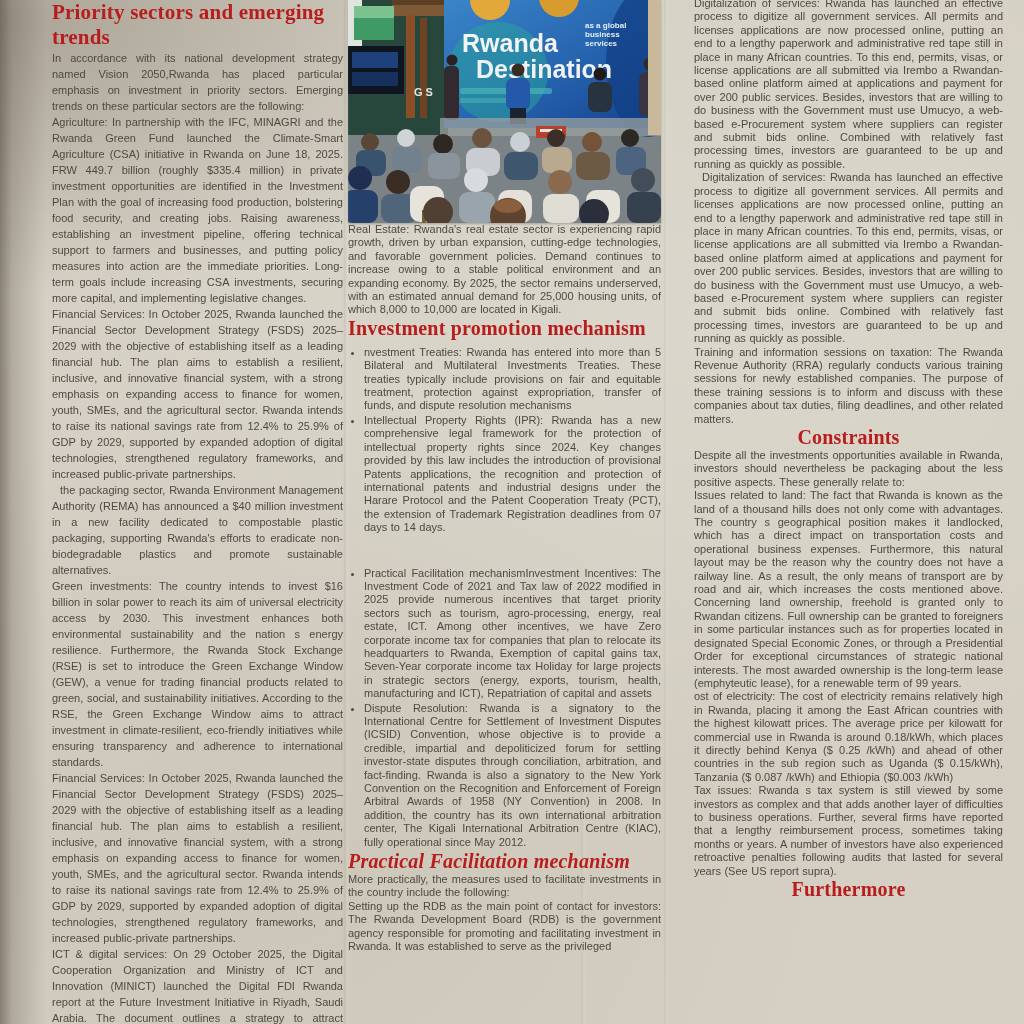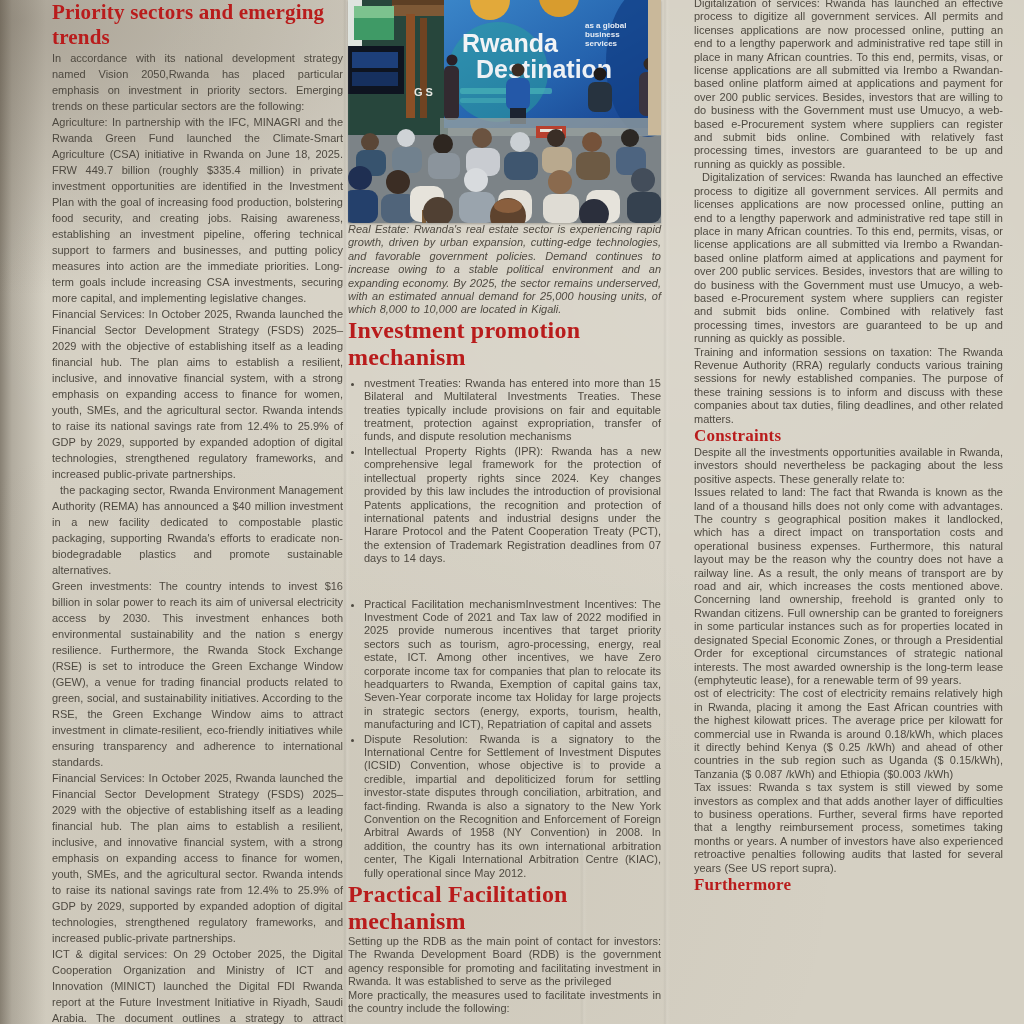--- a/index.html
+++ b/index.html
@@ -20,26 +20,26 @@
   .crease.c3{left:580px;top:690px;opacity:.5;}
   .col{position:absolute;top:0;}
   .col-left{left:52px;width:291px;}
   .col-mid{left:348px;width:313px;}
   .col-right{left:694px;width:309px;}
   p.b{font-size:11px;line-height:16px;color:#4e4940;text-align:justify;margin:0;
       word-spacing:0.5px;}
   .col-mid p.b, .col-mid li, .col-right p.b{line-height:13.4px;}
   h2.h{font-family:"Liberation Serif",serif;font-weight:700;color:#b91c1c;margin:0;letter-spacing:0.2px;}
   .h-left{font-size:21px;margin-top:-9px;}
-  .h-mid{font-size:24px;}
-  .h-right{font-size:17px;}
+  .h-mid{font-size:20px;}
+  .h-right{font-size:20px;text-align:center;}
   .mt6{margin-top:6px;}.mt14{margin-top:14px;}.mt22{margin-top:22px;}
   .mt26{margin-top:26px;}.mt28{margin-top:28px;}.mt32{margin-top:32px;}
   .mt34{margin-top:34px;}.mt36{margin-top:36px;}.mt44{margin-top:44px;}
-  .mt8{margin-top:8px;}.mt12{margin-top:12px;font-style:italic;}.mt60{margin-top:60px;}
+  .mt8{margin-top:8px;}.mt12{margin-top:12px;}.mt60{margin-top:60px;font-style:italic;}
   .ind{text-indent:8px;}
   ul.blist{margin:6px 0 0 0;padding:0 0 0 16px;}
   ul.blist li{font-size:11px;color:#4e4940;text-align:justify;margin:0 0 1px 0;
       word-spacing:0.5px;list-style:disc outside;}
   ul.blist li.gap{margin-top:32px;}
   figure.photo{margin:0;width:313px;height:223px;position:relative;
       box-shadow:0 1px 2px rgba(0,0,0,0.25);}
   figure.photo svg{display:block;}
 </style>
 </head>
@@ -149,28 +149,28 @@
         <circle cx="160" cy="216" r="18" fill="#5e432e"></circle>
           <ellipse cx="160" cy="206" rx="14" ry="7" fill="#8a5f3e"></ellipse>
         <circle cx="246" cy="214" r="15" fill="#2b2f3c"></circle>
       </g>
       <rect x="300" y="0" width="13" height="135" fill="#c9b89a"></rect>
     </svg>
   </figure>
   <p class="b mt12">Real Estate: Rwanda's real estate sector is experiencing rapid growth, driven by urban expansion, cutting-edge technologies, and favorable government policies. Demand continues to increase owing to a stable political environment and an expanding economy. By 2025, the sector remains underserved, with an estimated annual demand for 25,000 housing units, of which 8,000 to 10,000 are located in Kigali.</p>
   <h2 class="h h-mid mt14">Investment promotion mechanism</h2>
   <ul class="blist">
-    <li>nvestment Treaties: Rwanda has entered into more than 15 Bilateral and Multilateral Investments Treaties. These treaties typically include provisions on fair and equitable treatment, protection against expropriation, transfer of funds, and dispute resolution mechanisms</li>
+    <li>nvestment Treaties: Rwanda has entered into more than 5 Bilateral and Multilateral Investments Treaties. These treaties typically include provisions on fair and equitable treatment, protection against expropriation, transfer of funds, and dispute resolution mechanisms</li>
     <li>Intellectual Property Rights (IPR): Rwanda has a new comprehensive legal framework for the protection of intellectual property rights since 2024. Key changes provided by this law includes the introduction of provisional Patents applications, the recognition and protection of international patents and industrial designs under the Harare Protocol and the Patent Cooperation Treaty (PCT), the extension of Trademark Registration deadlines from 07 days to 14 days.</li>
     <li class="gap">Practical Facilitation mechanismInvestment Incentives: The Investment Code of 2021 and Tax law of 2022 modified in 2025 provide numerous incentives that target priority sectors such as tourism, agro-processing, energy, real estate, ICT. Among other incentives, we have Zero corporate income tax for companies that plan to relocate its headquarters to Rwanda, Exemption of capital gains tax, Seven-Year corporate income tax Holiday for large projects in strategic sectors (energy, exports, tourism, health, manufacturing and ICT), Repatriation of capital and assets</li>
     <li>Dispute Resolution: Rwanda is a signatory to the International Centre for Settlement of Investment Disputes (ICSID) Convention, whose objective is to provide a credible, impartial and depoliticized forum for settling investor-state disputes through conciliation, arbitration, and fact-finding. Rwanda is also a signatory to the New York Convention on the Recognition and Enforcement of Foreign Arbitral Awards of 1958 (NY Convention) in 2008. In addition, the country has its own international arbitration center, The Kigali International Arbitration Centre (KIAC), fully operational since May 2012.</li>
   </ul>
   <h2 class="h h-mid mt60">Practical Facilitation mechanism</h2>
+  <p class="b mt14">More practically, the measures used to facilitate investments in the country include the following:</p>
   <p class="b">Setting up the RDB as the main point of contact for investors: The Rwanda Development Board (RDB) is the government agency responsible for promoting and facilitating investment in Rwanda. It was established to serve as the privileged</p>
-  <p class="b mt14">More practically, the measures used to facilitate investments in the country include the following:</p>
 </div>
 
 <div class="col col-right">
   <p class="b" style="margin-top:-3px">Digitalization of services: Rwanda has launched an effective process to digitize all government services. All permits and licenses applications are now processed online, putting an end to a lengthy paperwork and administrative red tape still in place in many African countries. To this end, permits, visas, or license applications are all submitted via Irembo a Rwandan-based online platform aimed at applications and payment for over 200 public services. Besides, investors that are willing to do business with the Government must use Umucyo, a web-based e-Procurement system where suppliers can register and submit bids online. Combined with relatively fast processing times, investors are guaranteed to be up and running as quickly as possible.</p>
   <p class="b mt32 ind">Digitalization of services: Rwanda has launched an effective process to digitize all government services. All permits and licenses applications are now processed online, putting an end to a lengthy paperwork and administrative red tape still in place in many African countries. To this end, permits, visas, or license applications are all submitted via Irembo a Rwandan-based online platform aimed at applications and payment for over 200 public services. Besides, investors that are willing to do business with the Government must use Umucyo, a web-based e-Procurement system where suppliers can register and submit bids online. Combined with relatively fast processing times, investors are guaranteed to be up and running as quickly as possible.</p>
   <p class="b mt14">Training and information sessions on taxation: The Rwanda Revenue Authority (RRA) regularly conducts various training sessions for newly established companies. The purpose of these training sessions is to inform and discuss with these companies about tax duties, filing deadlines, and other related matters.</p>
   <h2 class="h h-right mt34">Constraints</h2>
   <p class="b mt8">Despite all the investments opportunities available in Rwanda, investors should nevertheless be packaging about the less positive aspects. These generally relate to:</p>
   <p class="b">Issues related to land: The fact that Rwanda is known as  the land of a thousand hills  does not only come with advantages. The country s geographical position makes it landlocked, which has a direct impact on transportation costs and operational business expenses. Furthermore, this natural layout may be the reason why the country does not have a railway line. As a result, the only means of transport are by road and air, which increases the costs mentioned above. Concerning land ownership, freehold is granted only to Rwandan citizens. Full ownership can be granted to foreigners in some particular instances such as for properties located in designated Special Economic Zones, or through a Presidential Order for exceptional circumstances of strategic national interests. The most awarded ownership is the long-term lease (emphyteutic lease), for a renewable term of 99 years.</p>
   <p class="b mt36">ost of electricity: The cost of electricity remains relatively high in Rwanda, placing it among the East African countries with the highest kilowatt prices. The average price per kilowatt for commercial use in Rwanda is around 0.18/kWh, which places it directly behind Kenya ($ 0.25 /kWh) and ahead of other countries in the sub region such as Uganda ($ 0.15/kWh), Tanzania ($ 0.087 /kWh) and Ethiopia ($0.003 /kWh)</p>

